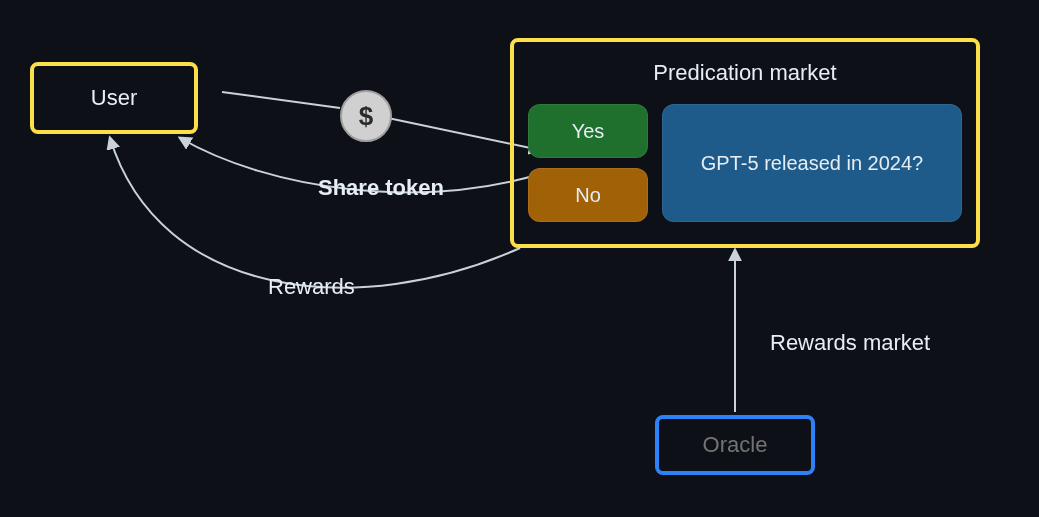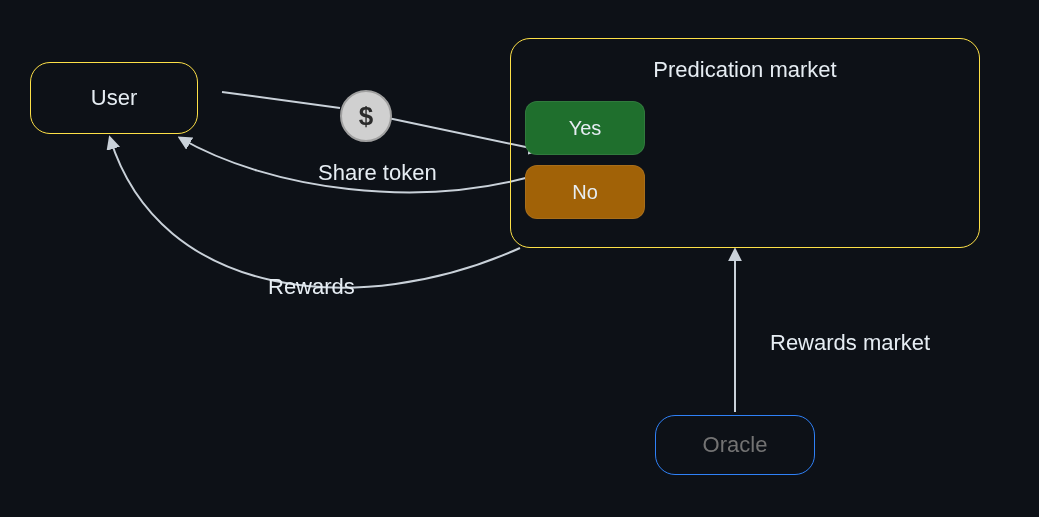--- a/index.html
+++ b/index.html
@@ -12,22 +12,22 @@
     color: #c9d1d9;
     overflow: hidden;
   }
   .canvas {
     position: relative;
     width: 1039px;
     height: 517px;
   }
   .node {
     position: absolute;
-    border: 1px solid #fde047;
-    border-radius: 20px;
+    border: 4px solid #fde047;
+    border-radius: 8px;
     display: flex;
     align-items: center;
     justify-content: center;
     text-align: center;
     box-sizing: border-box;
     font-size: 22px;
     color: #e6edf3;
     background: transparent;
   }
   .user-node {
@@ -146,28 +146,31 @@
     <div class="market-title">Predication market</div>
     <div class="market-body">
       <div class="yesno-col">
         <div class="yn-btn yes-btn">
           <span>Yes</span>
         </div>
         <div class="yn-btn no-btn">
           <span>No</span>
         </div>
       </div>
+      <div class="question-box">
+        <span>GPT-5 released in 2024?</span>
+      </div>
     </div>
   </div>
 
   <div class="node oracle-node">
     <span>Oracle</span>
   </div>
 
   <div class="dollar-badge">
     <span>$</span>
   </div>
 
-  <div class="edge-label" style="left:318px; top:160px;">Share token</div>
+  <div class="edge-label" style="left:318px; top:175px;font-weight:bold;">Share token</div>
   <div class="edge-label" style="left:268px; top:274px;">Rewards</div>
   <div class="edge-label" style="left:770px; top:330px;">Rewards market</div>
 
 </div>
 
 </body></html>

